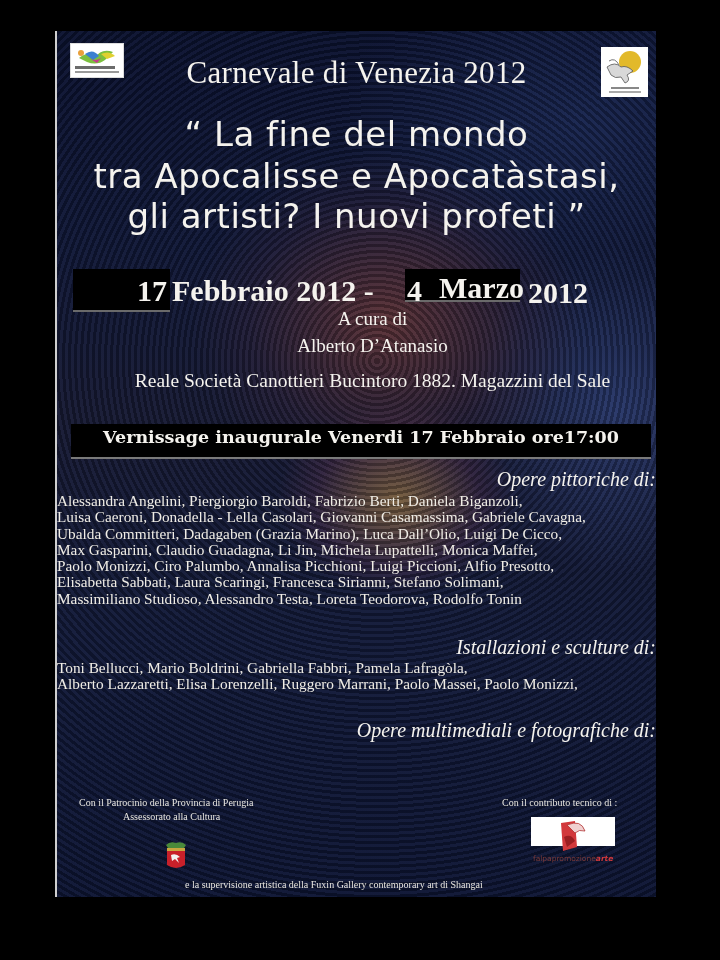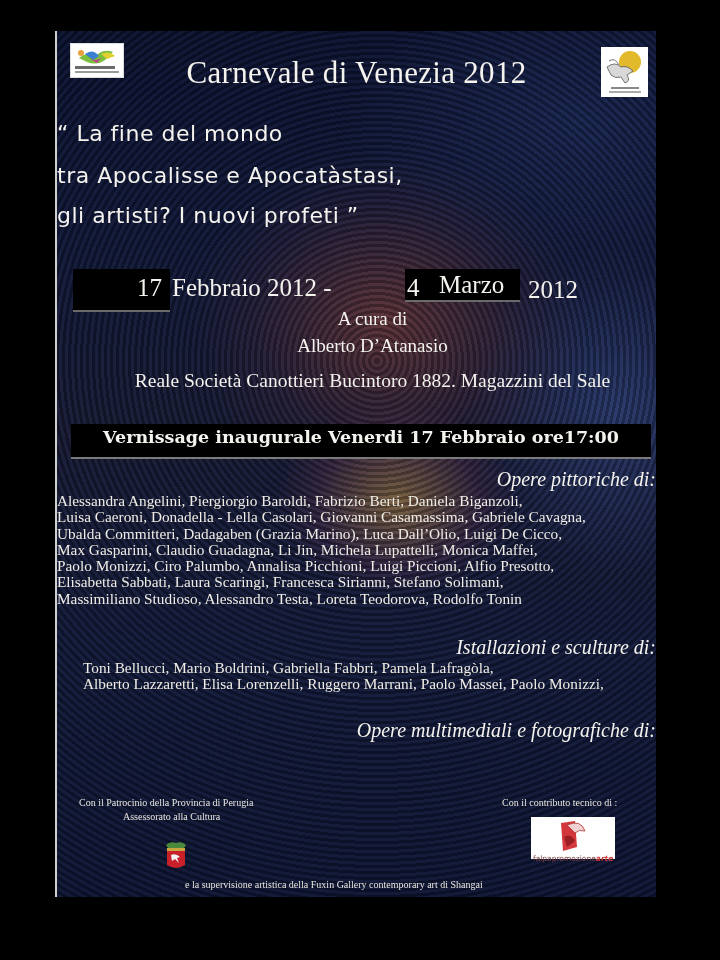--- a/index.html
+++ b/index.html
@@ -31,46 +31,46 @@
       left:13px; top:12px; width:52px; height:33px; background:#fff; border:1px solid #ddd;
     }
     .logo-right {
       left:544px; top:16px; width:47px; height:50px; background:#fff;
     }
     .main-title {
       top:24px; left:0; right:0; text-align:center;
       font-size:31px; letter-spacing:0.3px; color:#f5f3ee;
     }
     .quote {
-      left:0; right:0; text-align:left;
+      left:0; right:0; text-align:center;
       font-family: "DejaVu Sans", sans-serif; font-weight:normal;
-      font-size:22px; line-height:42px; letter-spacing:0.5px; color:#f5f3ee;
+      font-size:34px; line-height:42px; letter-spacing:0.5px; color:#f5f3ee;
     }
     .date-box {
       position:absolute; background:#000; box-shadow: 0 2px 0 #6a6a6a;
     }
-    .date-text { position:absolute; font-size:25px; color:#f5f3ee; white-space:nowrap; }
+    .date-text { position:absolute; font-size:30px; color:#f5f3ee; white-space:nowrap;font-weight:bold; }
     .line { left:0; right:0; text-align:center; font-size:20px; color:#f5f3ee; white-space:nowrap;padding-left:32px; }
     .vern-bar {
       left:14px; top:393px; width:580px; height:33px; background:#000;
       border-bottom:2px solid #7a7a7a;
     }
     .vern-text {
       left:14px; width:580px; top:396px; text-align:center;
       font-family: "DejaVu Serif", serif; font-weight:bold; font-size:17.5px; color:#f5f3ee; white-space:nowrap;
     }
     .section-title { left:0; right:0; text-align:right; font-style:italic; font-size:20px; color:#f5f3ee; }
     .names { left:0; right:0; text-align:left; font-size:15.3px; line-height:16.3px; color:#f0ede6; }
     .names div { white-space:nowrap; }
     .small { font-size:10px; color:#e8e6e0; white-space:nowrap; }
     .crest {
       left:107px; top:810px; width:24px; height:30px;
     }
     .falpa {
-      left:474px; top:786px; width:84px; height:42px; background:#fff;
+      left:474px; top:786px; width:84px; height:29px; background:#fff;
     }
   </style>
 </head>
 <body>
 
 <div class="poster">
   <div class="texture"></div>
 
   <div class="abs logo-left">
     <svg width="52" height="33" viewBox="0 0 52 33">
@@ -120,21 +120,21 @@
     <div>Alessandra Angelini, Piergiorgio Baroldi, Fabrizio Berti, Daniela Biganzoli,</div>
     <div>Luisa Caeroni, Donadella - Lella Casolari, Giovanni Casamassima, Gabriele Cavagna,</div>
     <div>Ubalda Committeri, Dadagaben (Grazia Marino), Luca Dall’Olio, Luigi De Cicco,</div>
     <div>Max Gasparini, Claudio Guadagna, Li Jin, Michela Lupattelli, Monica Maffei,</div>
     <div>Paolo Monizzi, Ciro Palumbo, Annalisa Picchioni, Luigi Piccioni,  Alfio Presotto,</div>
     <div>Elisabetta Sabbati, Laura Scaringi, Francesca Sirianni, Stefano Solimani,</div>
     <div>Massimiliano Studioso, Alessandro Testa, Loreta Teodorova, Rodolfo Tonin</div>
   </div>
 
   <div class="abs section-title" style="top:605px;padding-left:23px;">Istallazioni e sculture di:</div>
-  <div class="abs names" style="top:629px;padding-left:26px;">
+  <div class="abs names" style="top:629px;">
     <div>Toni Bellucci,  Mario Boldrini, Gabriella Fabbri, Pamela Lafragòla,</div>
     <div>Alberto Lazzaretti, Elisa Lorenzelli, Ruggero Marrani, Paolo Massei, Paolo Monizzi,</div>
   </div>
 
   <div class="abs section-title" style="top:688px;">Opere multimediali e fotografiche di:</div>
 
   <div class="abs small" style="left:22px; top:766px;">Con il Patrocinio della Provincia di Perugia</div>
   <div class="abs small" style="left:66px; top:780px;">Assessorato alla Cultura</div>
 
   <div class="abs crest">

